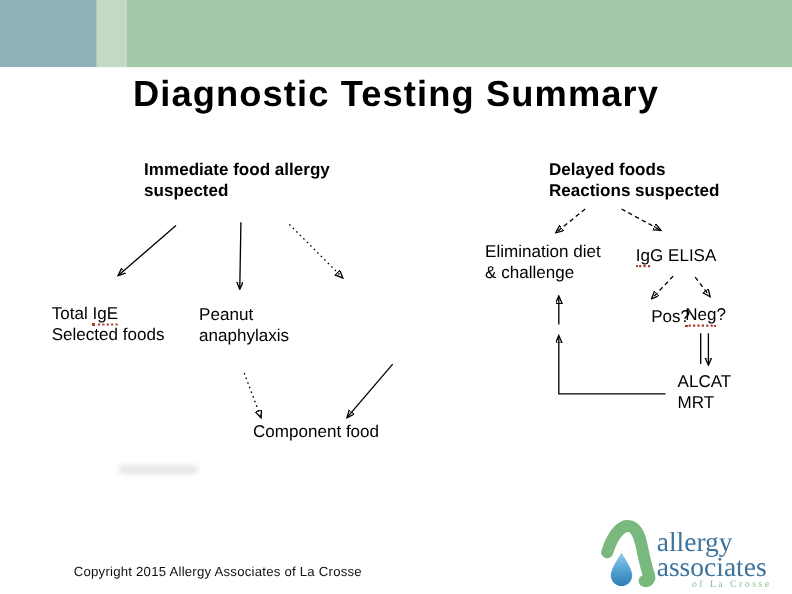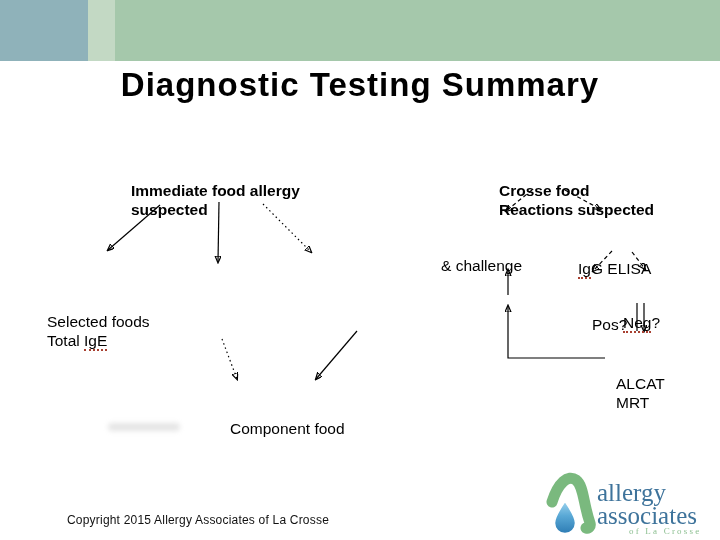--- a/index.html
+++ b/index.html
@@ -13,21 +13,21 @@
   .blk-blue{left:0;width:88px;background:#8fb2ba;}
   .blk-light{left:88px;width:27px;background:#c3d9c4;}
   .blk-green{left:115px;width:605px;background:#a5c8ab;}
   
   .title{
     position:absolute;left:0;top:66px;width:720px;margin:0;
     text-align:center;font-size:33px;font-weight:bold;color:#000;
     letter-spacing:1px;font-family:"Liberation Sans","DejaVu Sans",sans-serif;
   }
   
-  .node{position:absolute;font-size:15.5px;line-height:19px;color:#000;white-space:nowrap;margin-top:36px;}
+  .node{position:absolute;font-size:15.5px;line-height:19px;color:#000;white-space:nowrap;}
   .bold{font-weight:bold;}
   .sq{border-bottom:2px dotted #a84031;}
   
   .arrows{position:absolute;left:0;top:0;width:720px;height:540px;pointer-events:none;}
   .arrows line,.arrows polyline,.arrows path{stroke:#000;fill:none;stroke-width:1.2;}
   .dash{stroke-dasharray:4 3;}
   .dots{stroke-dasharray:1.5 3;}
   .smudge{position:absolute;left:108px;top:423px;width:72px;height:8px;
     background:rgba(160,160,160,.28);filter:blur(2.5px);border-radius:4px;}
   
@@ -73,37 +73,42 @@
     <line class="dots" x1="222" y1="339" x2="237" y2="379" marker-end="url(#ah)"></line>
     <line x1="357" y1="331" x2="316" y2="379" marker-end="url(#ah)"></line>
   </svg>
 
   <div class="node bold" style="left:131px;top:145px;">
     <div>Immediate food allergy</div>
     <div>suspected</div>
   </div>
 
   <div class="node bold" style="left:499px;top:145px;">
-    <div>Crosse food</div>
+    <div>Delayed foods</div>
     <div>Reactions suspected</div>
   </div>
 
   <div class="node" style="left:441px;top:220px;">
+    <div>Elimination diet</div>
     <div>&amp; challenge</div>
   </div>
 
   <div class="node" style="left:578px;top:223px;">
     <div><span class="sq">Ig</span><span>G ELISA</span></div>
   </div>
 
   <div class="node" style="left:47px;top:276px;">
+    <div><span>Total </span><span class="sq">IgE</span></div>
     <div>Selected foods</div>
-    <div><span>Total </span><span class="sq">IgE</span></div>
   </div>
 
+  <div class="node" style="left:181px;top:277px;">
+    <div>Peanut</div>
+    <div>anaphylaxis</div>
+  </div>
 
 
   <div class="node" style="left:592px;top:279px;">
     <div>Pos?</div>
   </div>
 
   <div class="node" style="left:623px;top:277px;">
     <div><span class="sq">Neg</span><span>?</span></div>
   </div>
 

